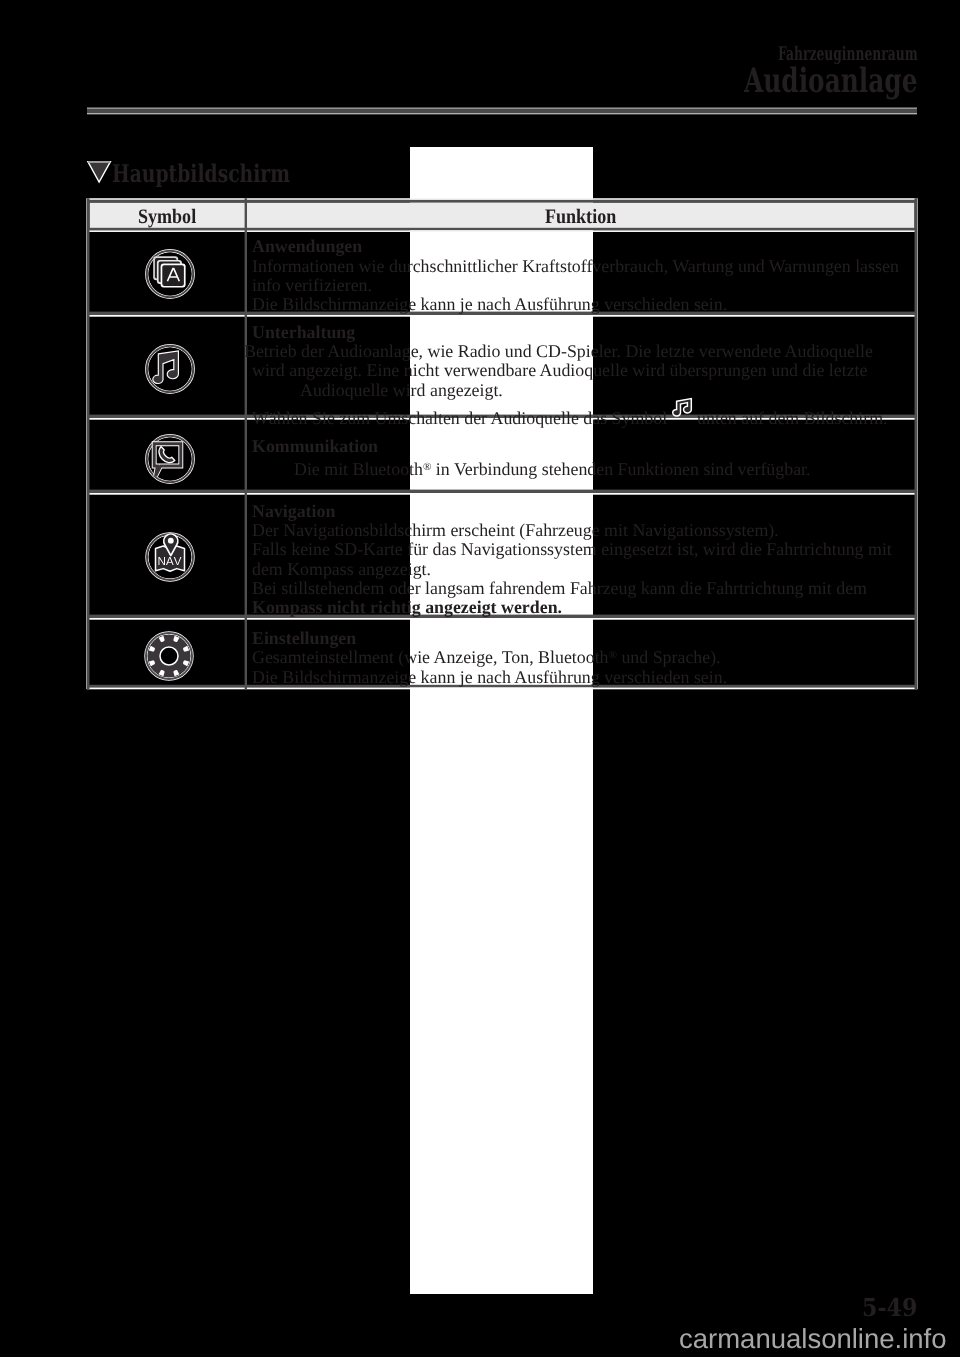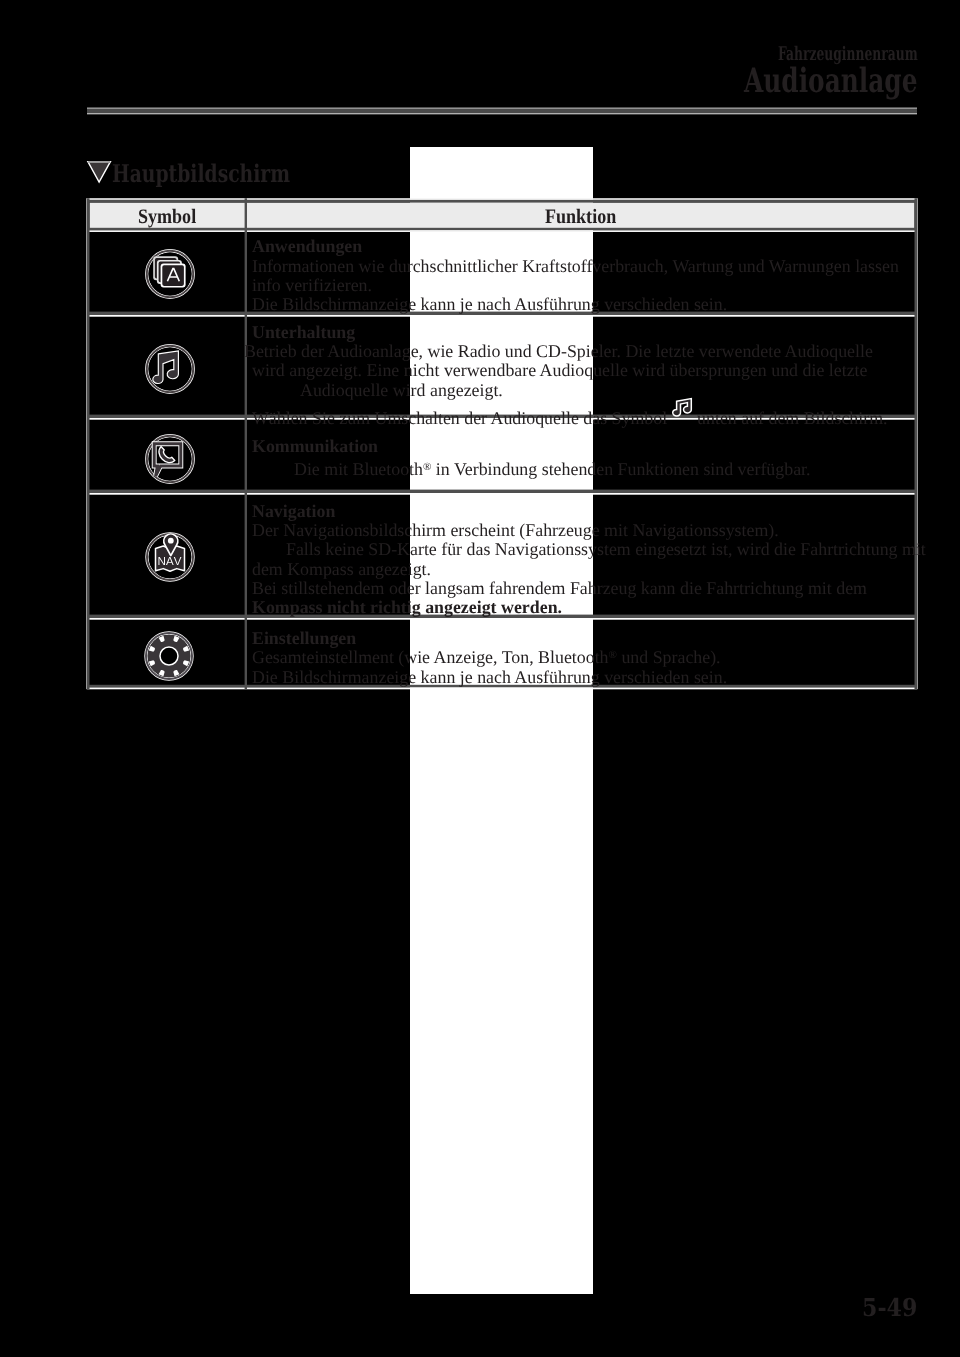--- a/index.html
+++ b/index.html
@@ -99,21 +99,21 @@
         <div class="tline" style="left: 244px; top: 343.05px;">Betrieb der Audioanlage, wie Radio und CD-Spieler. Die letzte verwendete Audioquelle</div>
         <div class="tline" style="left: 252px; top: 362.4px;">wird angezeigt. Eine nicht verwendbare Audioquelle wird übersprungen und die letzte</div>
         <div class="tline" style="left: 252px; top: 381.75px; margin-left: 48px;">Audioquelle wird angezeigt.</div>
         <div class="tline" style="left: 252px; top: 401.1px;">Wählen Sie zum Umschalten der Audioquelle das Symbol <span class="inlineicon"><svg viewBox="0 0 22 23" width="22" height="23">
               <path d="M5.6 7.3 L20.3 4.6 L20.3 15.3 A3.9 3.3 0 1 1 16.4 12.3 L16.4 8.6 L9.5 10.0 L9.5 18.4 A3.9 3.3 0 1 1 5.6 15.4 Z" fill="#2a2628" stroke="#ffffff" stroke-width="1.5" stroke-linejoin="miter"></path>
             </svg></span> unten auf dem Bildschirm.</div>
         <div class="tline b" style="left: 252px; top: 438px;">Kommunikation</div>
         <div class="tline" style="left: 252px; top: 461.45px; margin-left: 42px;">Die mit Bluetooth<span class="reg">®</span> in Verbindung stehenden Funktionen sind verfügbar.</div>
         <div class="tline b" style="left: 252px; top: 502.6px;">Navigation</div>
         <div class="tline" style="left: 252px; top: 521.95px;">Der Navigationsbildschirm erscheint (Fahrzeuge mit Navigationssystem).</div>
-        <div class="tline" style="left: 252px; top: 541.3px; margin-left: 34px;">Falls keine SD-Karte für das Navigationssystem eingesetzt ist, wird die Fahrtrichtung mit</div>
+        <div class="tline" style="left: 252px; top: 541.3px;">Falls keine SD-Karte für das Navigationssystem eingesetzt ist, wird die Fahrtrichtung mit</div>
         <div class="tline" style="left: 252px; top: 560.65px;">dem Kompass angezeigt.</div>
         <div class="tline" style="left: 252px; top: 580px;">Bei stillstehendem oder langsam fahrendem Fahrzeug kann die Fahrtrichtung mit dem</div>
         <div class="tline" style="left: 252px; top: 599.35px; font-weight: bold;">Kompass nicht richtig angezeigt werden.</div>
         <div class="tline b" style="left: 252px; top: 630px;">Einstellungen</div>
         <div class="tline" style="left: 252px; top: 649.35px;">Gesamteinstellment (wie Anzeige, Ton, Bluetooth<span class="reg">®</span> und Sprache).</div>
         <div class="tline" style="left: 252px; top: 668.7px;">Die Bildschirmanzeige kann je nach Ausführung verschieden sein.</div>
       </div>
 
     <svg class="icon" style="left:143.9px;top:247.6px" viewBox="0 0 52 52" width="52" height="52">
       <circle cx="26" cy="26" r="23.2" fill="none" stroke="#ffffff" stroke-width="3.4"></circle>
@@ -186,14 +186,15 @@
             <path d="M23.4 5.2 L28.6 5.2 L28.0 9.9 Q26 11.3 24.0 9.9 Z"></path>
           </g>
         <g transform="rotate(337.5 26 26)">
             <path d="M23.4 5.2 L28.6 5.2 L28.0 9.9 Q26 11.3 24.0 9.9 Z"></path>
           </g>
       </g>
       <circle cx="26" cy="26" r="9.0" fill="#000000" stroke="#ffffff" stroke-width="1.5"></circle>
     </svg>
 
     <div class="pagenum" style="left:862px;top:1296px;">5-49</div>
+    <div class="wmark" style="left:679px;top:1324.5px;">carmanualsonline.info</div>
   </div>
 </div>
 
 </body></html>

